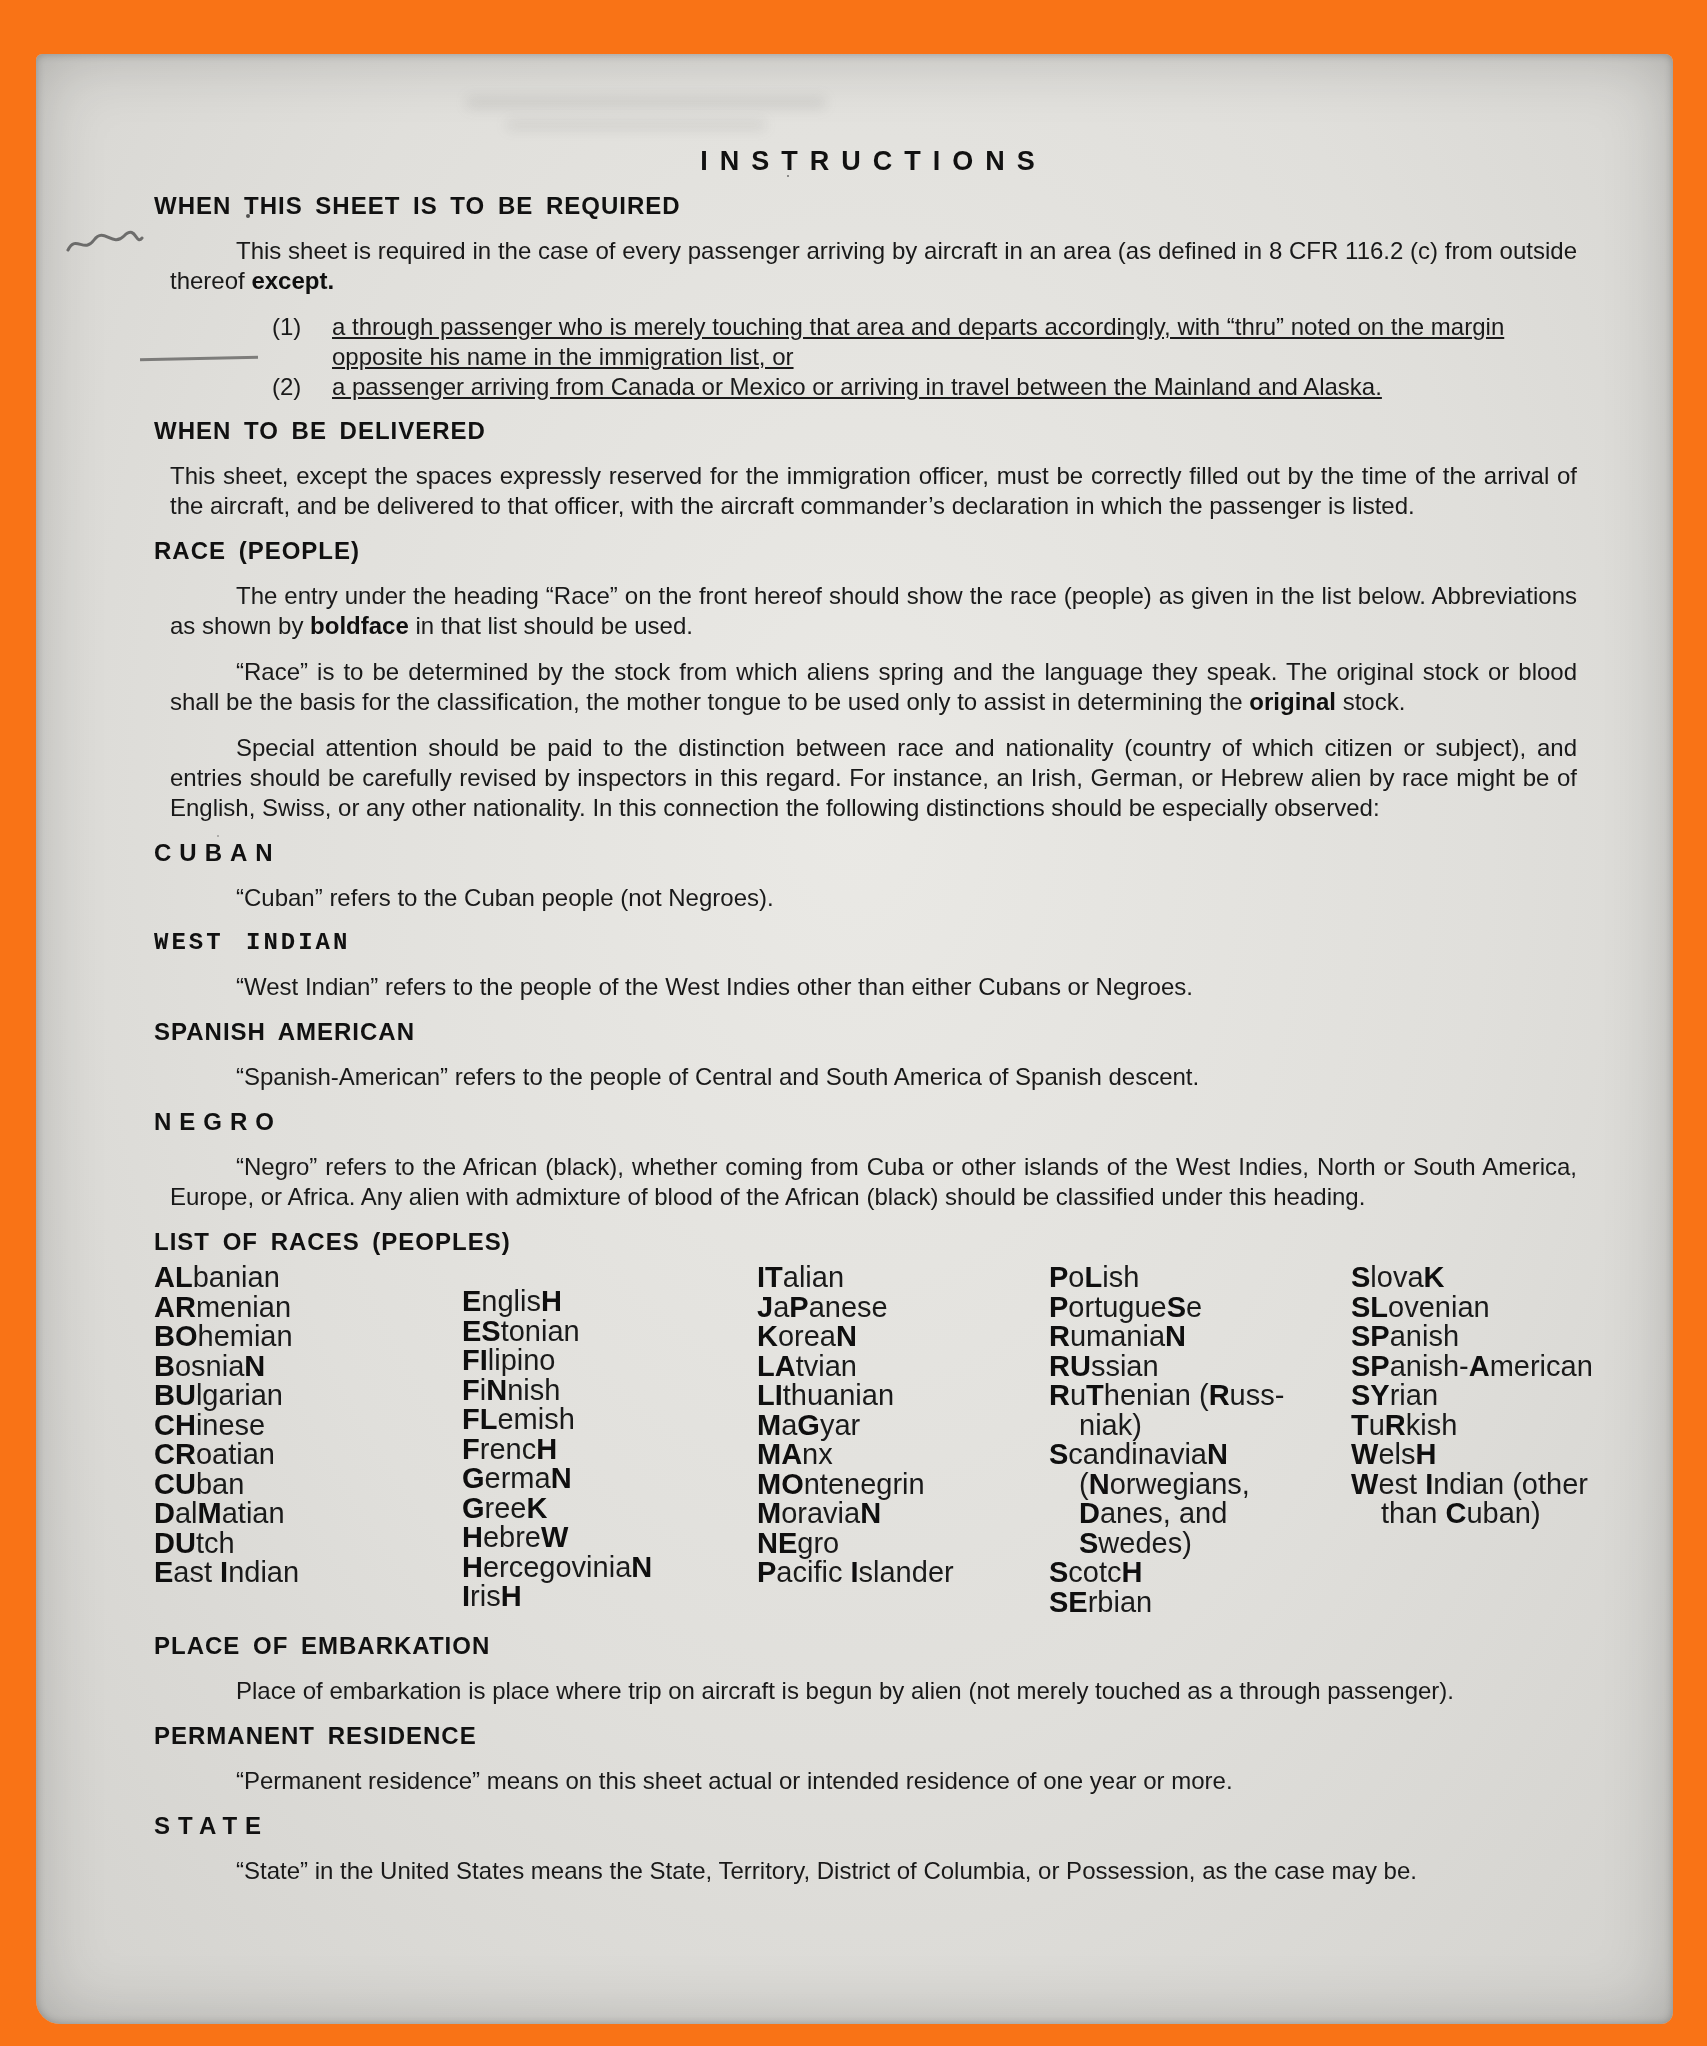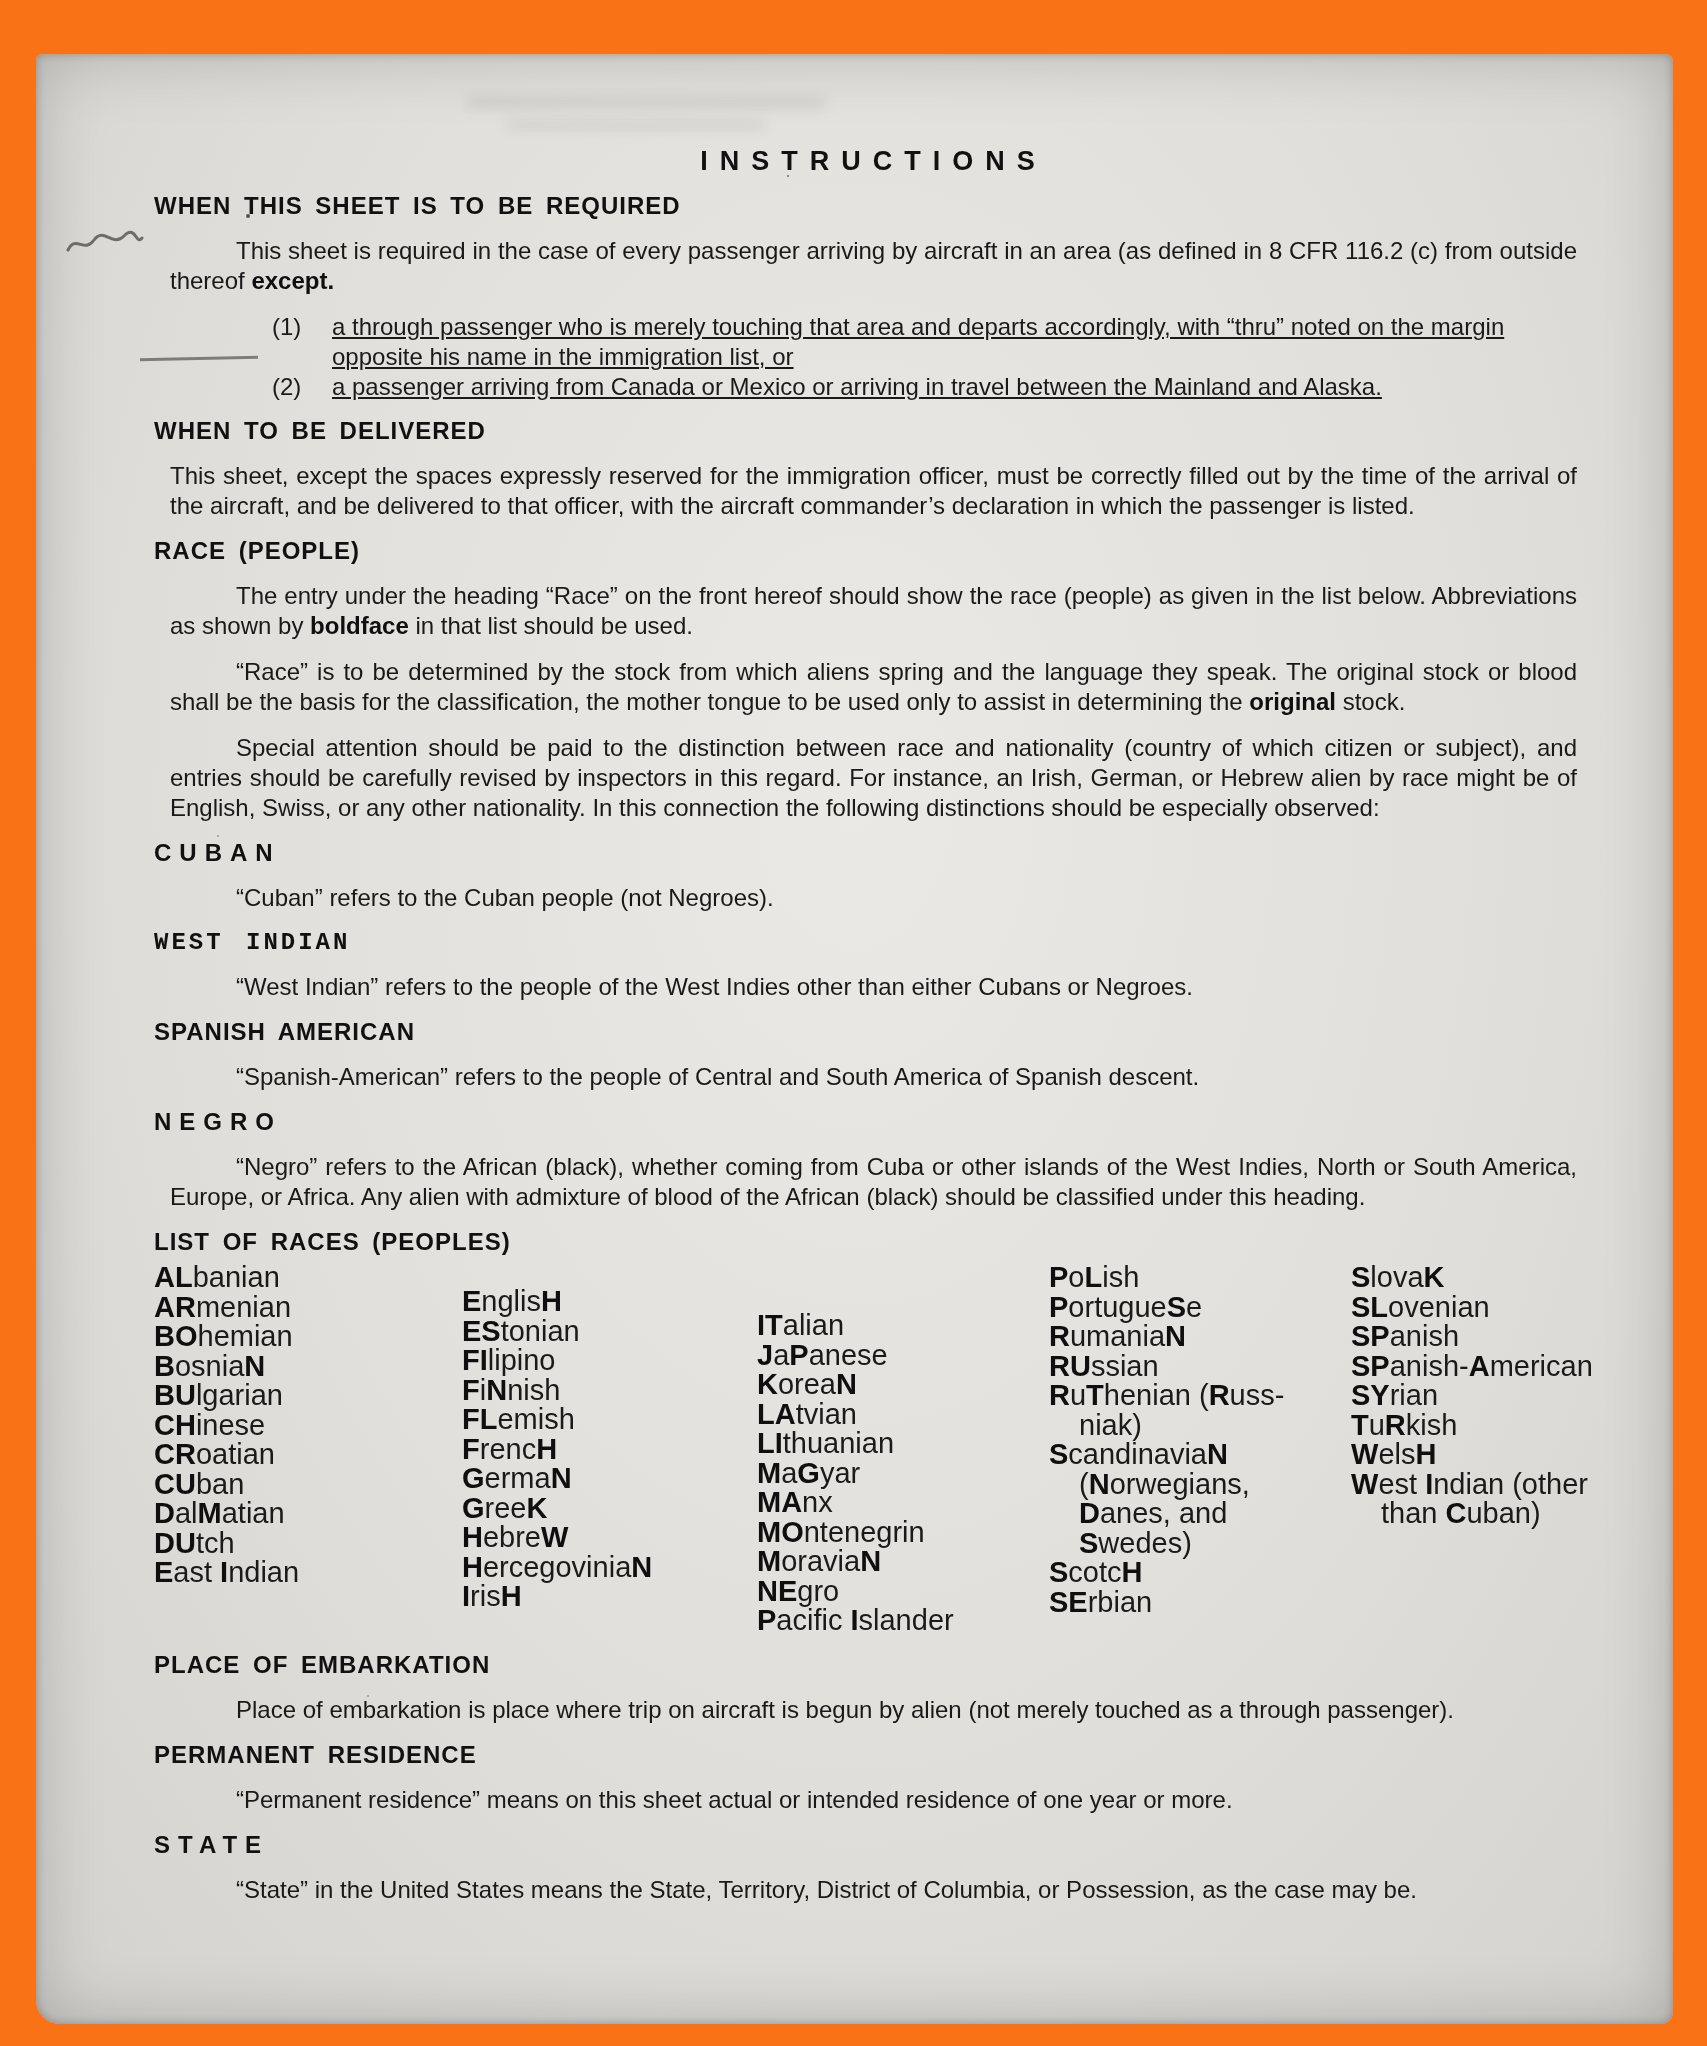--- a/index.html
+++ b/index.html
@@ -35,21 +35,21 @@
   b{font-weight:bold;color:#0f0f0f;}
   .numbered{
     display:flex;margin:0 0 0 118px;font-size:24px;line-height:30px;
   }
   .numbered .num{flex:none;width:60px;}
   .numbered .txt{flex:1;padding-right:40px;text-decoration:underline;}
   .races{display:flex;align-items:flex-start;margin:6px 0 2px;}
   .race-col{font-size:29px;line-height:29.5px;}
   .race-col.c0{width:308px;}
   .race-col.c1{width:295px;margin-top:24px;}
-  .race-col.c2{width:292px;margin-top:48px;}
+  .race-col.c2{width:292px;}
   .race-col.c3{width:302px;}
   .race-col.c4{flex:1;}
   .race{padding-left:30px;text-indent:-30px;white-space:pre-line;}
   
   .artifact{position:absolute;pointer-events:none;}
   .ghost-line{
     background:rgba(110,110,110,0.13);filter:blur(6px);border-radius:6px;
   }
   .pencil-dash{
     border-top:3px solid rgba(45,45,45,0.55);width:118px;

